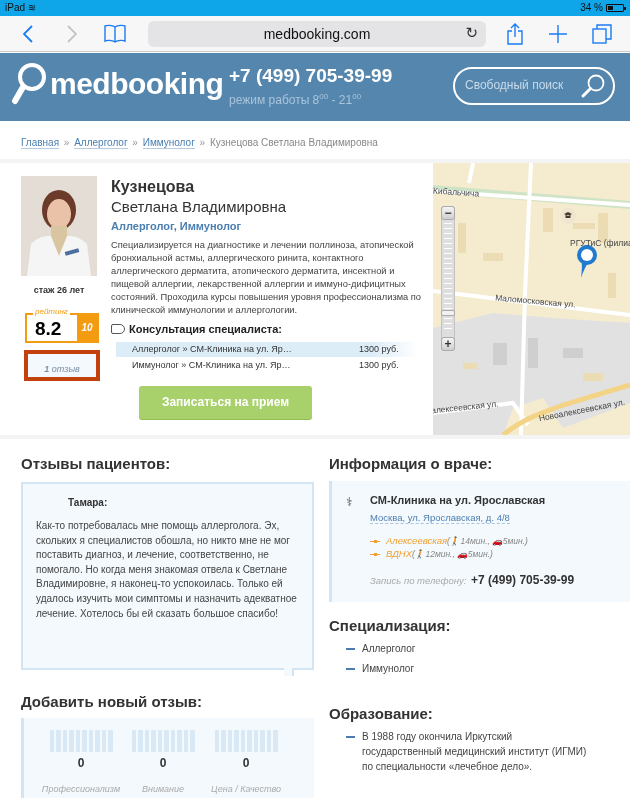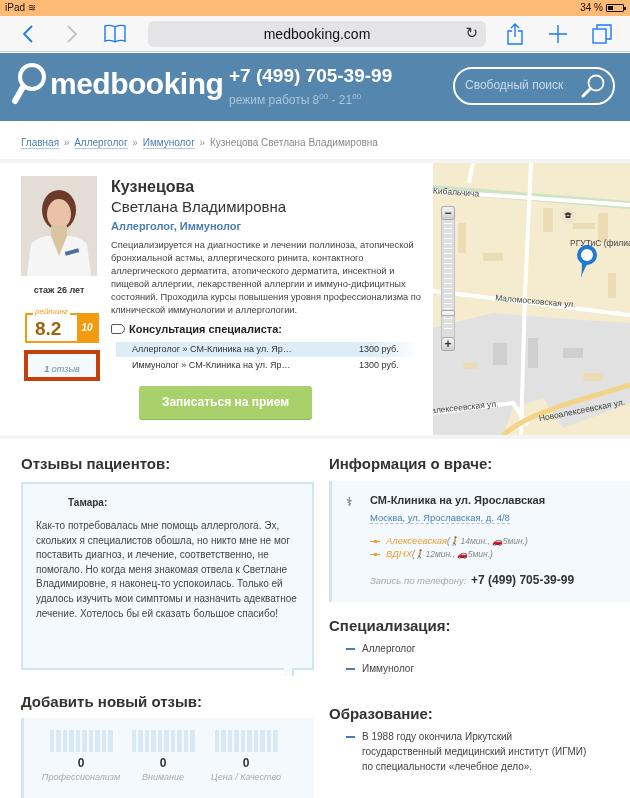--- a/index.html
+++ b/index.html
@@ -1,20 +1,20 @@
 <!DOCTYPE html>
 <html><head>
 <meta charset="utf-8">
 <style>
   * { box-sizing: border-box; margin: 0; padding: 0; }
   html, body { width: 630px; height: 798px; overflow: hidden; background: #fff; }
   body { font-family: "Liberation Sans", sans-serif; color: #333; position: relative; }
 
   
-  .statusbar { position: absolute; left: 0; top: 0; width: 630px; height: 16px; background: #fdba74; font-size: 10px; color: #111; padding-left: 17px; }
+  .statusbar { position: absolute; left: 0; top: 0; width: 630px; height: 16px; background: #0ea5e9; font-size: 10px; color: #111; padding-left: 17px; }
   .statusbar .left { position: absolute; left: 5px; top: 2px; }
   .statusbar .time { position: absolute; left: 0; right: 0; top: 2px; text-align: center; font-weight: bold; }
   .statusbar .right { position: absolute; right: 6px; top: 2px; display: flex; align-items: center; gap: 3px; }
   .battery { width: 18px; height: 8px; border: 1px solid #111; border-radius: 1px; position: relative; }
   .battery .fill { position: absolute; left: 1px; top: 1px; bottom: 1px; width: 5px; background: #111; }
   .battery::after { content: ""; position: absolute; right: -3px; top: 2px; width: 2px; height: 3px; background: #111; }
 
   
   .toolbar { position: absolute; left: 0; top: 16px; width: 630px; height: 36px; background: #f7f7f7; border-bottom: 1px solid #ccc; }
   .tb-btn { position: absolute; top: 4px; height: 28px; display: flex; align-items: center; justify-content: center; color: #1a7cf5; font-size: 24px; line-height: 1; }
@@ -41,21 +41,21 @@
   .crumbs a { color: #4a7eb0; text-decoration: none; border-bottom: 1px solid #b7cbe0; }
   .crumbs .sep { color: #999; margin: 0 2px; }
 
   .divider-top { position: absolute; left: 0; top: 159px; width: 630px; height: 4px; background: #f4f4f4; }
 
   
   .photo { position: absolute; left: 21px; top: 176px; width: 76px; height: 100px; background: linear-gradient(180deg,#e8e2dc 0%,#d9cfc6 100%); overflow: hidden; }
   .stazh { position: absolute; left: 21px; top: 285px; width: 76px; text-align: center; font-size: 9px; font-weight: bold; color: #333; }
   .rating { position: absolute; left: 25px; top: 313px; width: 74px; height: 30px; border: 2px solid #f39c12; background: #fff; }
   .rating .lbl { position: absolute; left: 6px; top: -8px; background: #fff; padding: 0 2px; font-size: 8px; font-style: italic; color: #f39c12; }
-  .rating .val { position: absolute; left: 8px; top: 3px; font-size: 19px; font-weight: bold; color: #a16207; }
+  .rating .val { position: absolute; left: 8px; top: 3px; font-size: 19px; font-weight: bold; color: #000000; }
   .rating .max { position: absolute; right: 0; top: 0; width: 20px; height: 26px; background: #f39c12; color: #fff; font-size: 10px; font-weight: bold; font-style: italic; text-align: center; line-height: 26px; }
   .reviews-cnt { position: absolute; left: 24px; top: 350px; width: 76px; height: 31px; border: 4px solid #c2410c; background: #f3f9fd; text-align: center; font-size: 9px; font-style: italic; color: #7a8fa3; line-height: 30px; }
   .reviews-cnt b { font-weight: bold; }
 
   .name1 { position: absolute; left: 111px; top: 178px; font-size: 16px; font-weight: bold; color: #333; }
   .name2 { position: absolute; left: 111px; top: 198px; font-size: 15px; color: #333; }
   .spec { position: absolute; left: 111px; top: 220px; font-size: 11px; font-weight: bold; color: #4a7eb0; }
   .desc { position: absolute; left: 111px; top: 239px; width: 310px; font-size: 9.3px; line-height: 13px; color: #444; }
 
   .consult-title { position: absolute; left: 111px; top: 323px; font-size: 11px; font-weight: bold; color: #222; display: flex; align-items: center; gap: 4px; }
@@ -80,21 +80,21 @@
   .review-box { position: absolute; left: 21px; top: 482px; width: 293px; height: 188px; border: 2px solid #d3e5f3; background: #f3f9fd; }
   .review-box .author { position: absolute; left: 13px; top: 13px; font-size: 10px; font-weight: bold; color: #333; margin-left: 32px; }
   .review-box .text { position: absolute; left: 13px; top: 35px; width: 262px; font-size: 10px; line-height: 14.6px; color: #444; }
   .review-box .tail { position: absolute; right: 18px; bottom: -8px; width: 10px; height: 8px; background: #f3f9fd; border-right: 2px solid #d3e5f3; }
 
   .add-box { position: absolute; left: 21px; top: 718px; width: 293px; height: 80px; background: #f3f9fd; border-left: 3px solid #d3e5f3; }
   .rate-grp { position: absolute; top: 12px; width: 86px; text-align: center; }
   .bars { display: flex; justify-content: center; gap: 2px; height: 22px; }
   .bars span { width: 4.5px; height: 22px; background: #d8e8f4; border-radius: 1px; }
   .rate-grp .num { font-size: 12px; font-weight: bold; color: #333; margin-top: 4px; }
-  .rate-grp .lbl { font-size: 9px; font-style: italic; color: #aaa; margin-top: 2px; }
+  .rate-grp .lbl { font-size: 9px; font-style: italic; color: #aaa; margin-top: 14px; }
 
   .info-box { position: absolute; left: 329px; top: 481px; width: 301px; height: 121px; background: #f3f9fd; border-left: 3px solid #d3e5f3; }
   .clinic-icon { position: absolute; left: 14px; top: 14px; font-size: 12px; color: #444; }
   .clinic-name { position: absolute; left: 38px; top: 13px; font-size: 11px; font-weight: bold; color: #333; }
   .clinic-addr { position: absolute; left: 38px; top: 31px; font-size: 9.5px; color: #4a7eb0; border-bottom: 1px dashed #a9c4dc; }
   .metro { position: absolute; left: 38px; font-size: 9.5px; }
   .metro .line { display: inline-block; width: 10px; height: 1px; background: #f0a030; vertical-align: middle; margin-right: 6px; position: relative; }
   .metro .line::after { content: ""; position: absolute; left: 4px; top: -1px; width: 3px; height: 3px; background: #f0a030; }
   .metro .st { color: #f0a030; font-style: italic; margin-right: 0; }
   .metro .time { color: #888; font-style: italic; font-size: 8.5px; }

